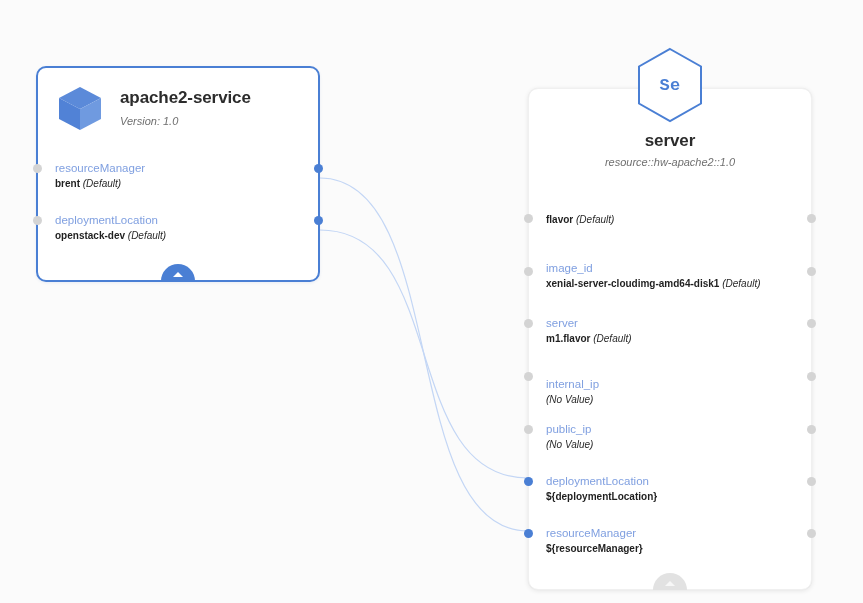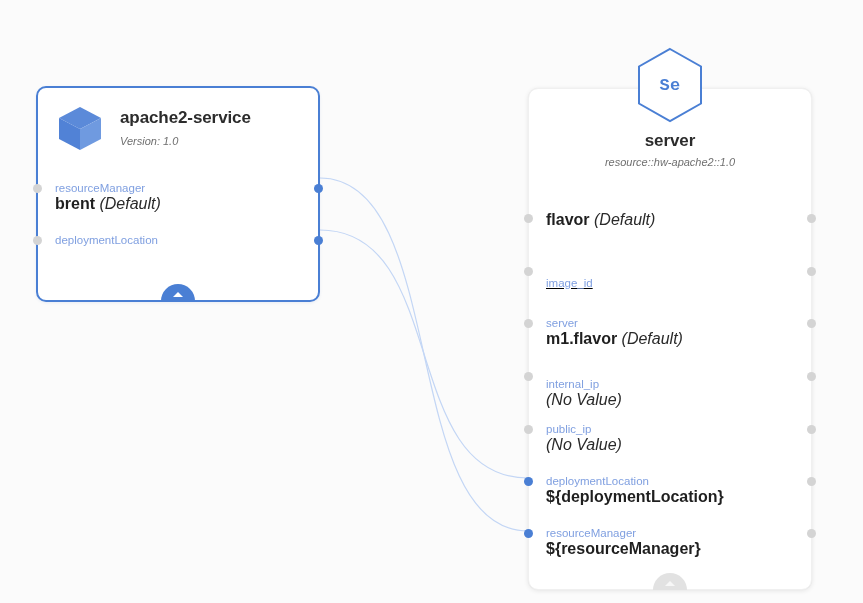--- a/index.html
+++ b/index.html
@@ -131,21 +131,21 @@
     padding: 0 17px;
     box-sizing: border-box;
   }
   .prop-name {
     font-size: 11.5px;
     color: #7f9fe0;
     line-height: 14px;
     white-space: nowrap;
   }
   .prop-value {
-    font-size: 16px;
+    font-size: 10px;
     color: #1f1f1f;
     line-height: 15px;
     margin-top: 1px;
     white-space: nowrap;
     font-weight: bold;
   }
   .prop-value .qual {
     font-style: italic;
     font-weight: normal;
     color: #2a2a2a;
@@ -200,21 +200,21 @@
 </head>
 <body>
 
 <div id="canvas">
 
   <svg id="connectors" viewBox="0 0 863 603" width="863" height="603">
       <path d="M 320 178 C 448.96000000000004 178, 399.03999999999996 531, 528 531" fill="none" stroke="#c3d6f5" stroke-width="1.2"></path>
       <path d="M 320 230 C 448.96000000000004 230, 399.03999999999996 478, 528 478" fill="none" stroke="#c3d6f5" stroke-width="1.2"></path>
     </svg>
 
-  <div class="node selected" id="node-apache2-service" style="left: 36px; top: 86px; width: 284px; height: 216px;">
+  <div class="node selected" id="node-apache2-service" style="left: 36px; top: 66px; width: 284px; height: 216px;">
 
     <div class="node-header">
       <div class="node-icon-box">
         <svg width="50" height="50" viewBox="0 0 50 50">
           <polygon points="25,4 46,15 25,26 4,15" fill="#5b8ad9"></polygon>
           <polygon points="4,15 25,26 25,47 4,36" fill="#5182d6"></polygon>
           <polygon points="46,15 46,36 25,47 25,26" fill="#6f9ae0"></polygon>
         </svg>
       </div>
       <div class="node-title-wrap">
@@ -223,20 +223,21 @@
       </div>
     </div>
 
     <div class="prop-host">
         <div class="prop" style="top: 93px;">
           <div class="prop-name">resourceManager</div>
           <div class="prop-value"><span>brent</span><span class="qual"> (Default)</span></div>
         </div>
         <div class="prop" style="top: 145px;">
           <div class="prop-name">deploymentLocation</div>
+          <div class="prop-value"><span>openstack-dev</span><span class="qual"> (Default)</span></div>
         </div>
       </div>
 
     <div class="collapse-handle blue">
       <div class="chev"></div>
     </div>
   <div class="port left" style="top: 96px;"></div>
       <div class="port right connected" style="top: 96px;"></div>
       <div class="port left" style="top: 148px;"></div>
       <div class="port right connected" style="top: 148px;"></div>
@@ -255,22 +256,23 @@
       <div class="node-title-wrap">
         <div class="node-title">server</div>
         <div class="node-subtitle">resource::hw-apache2::1.0</div>
       </div>
     </div>
 
     <div class="prop-host">
         <div class="prop" style="top: 122px;">
           <div class="prop-value"><span>flavor</span><span class="qual"> (Default)</span></div>
         </div>
-        <div class="prop" style="top: 187px; text-decoration: underline;">
+        <div class="prop" style="top: 172px;">
           <div class="prop-name">image_id</div>
+          <div class="prop-value"><span>xenial-server-cloudimg-amd64-disk1</span><span class="qual"> (Default)</span></div>
         </div>
         <div class="prop" style="top: 227px;">
           <div class="prop-name">server</div>
           <div class="prop-value"><span>m1.flavor</span><span class="qual"> (Default)</span></div>
         </div>
         <div class="prop" style="top: 288px;">
           <div class="prop-name">internal_ip</div>
           <div class="prop-value novalue"><span class="qual">(No Value)</span></div>
         </div>
         <div class="prop" style="top: 333px;">

